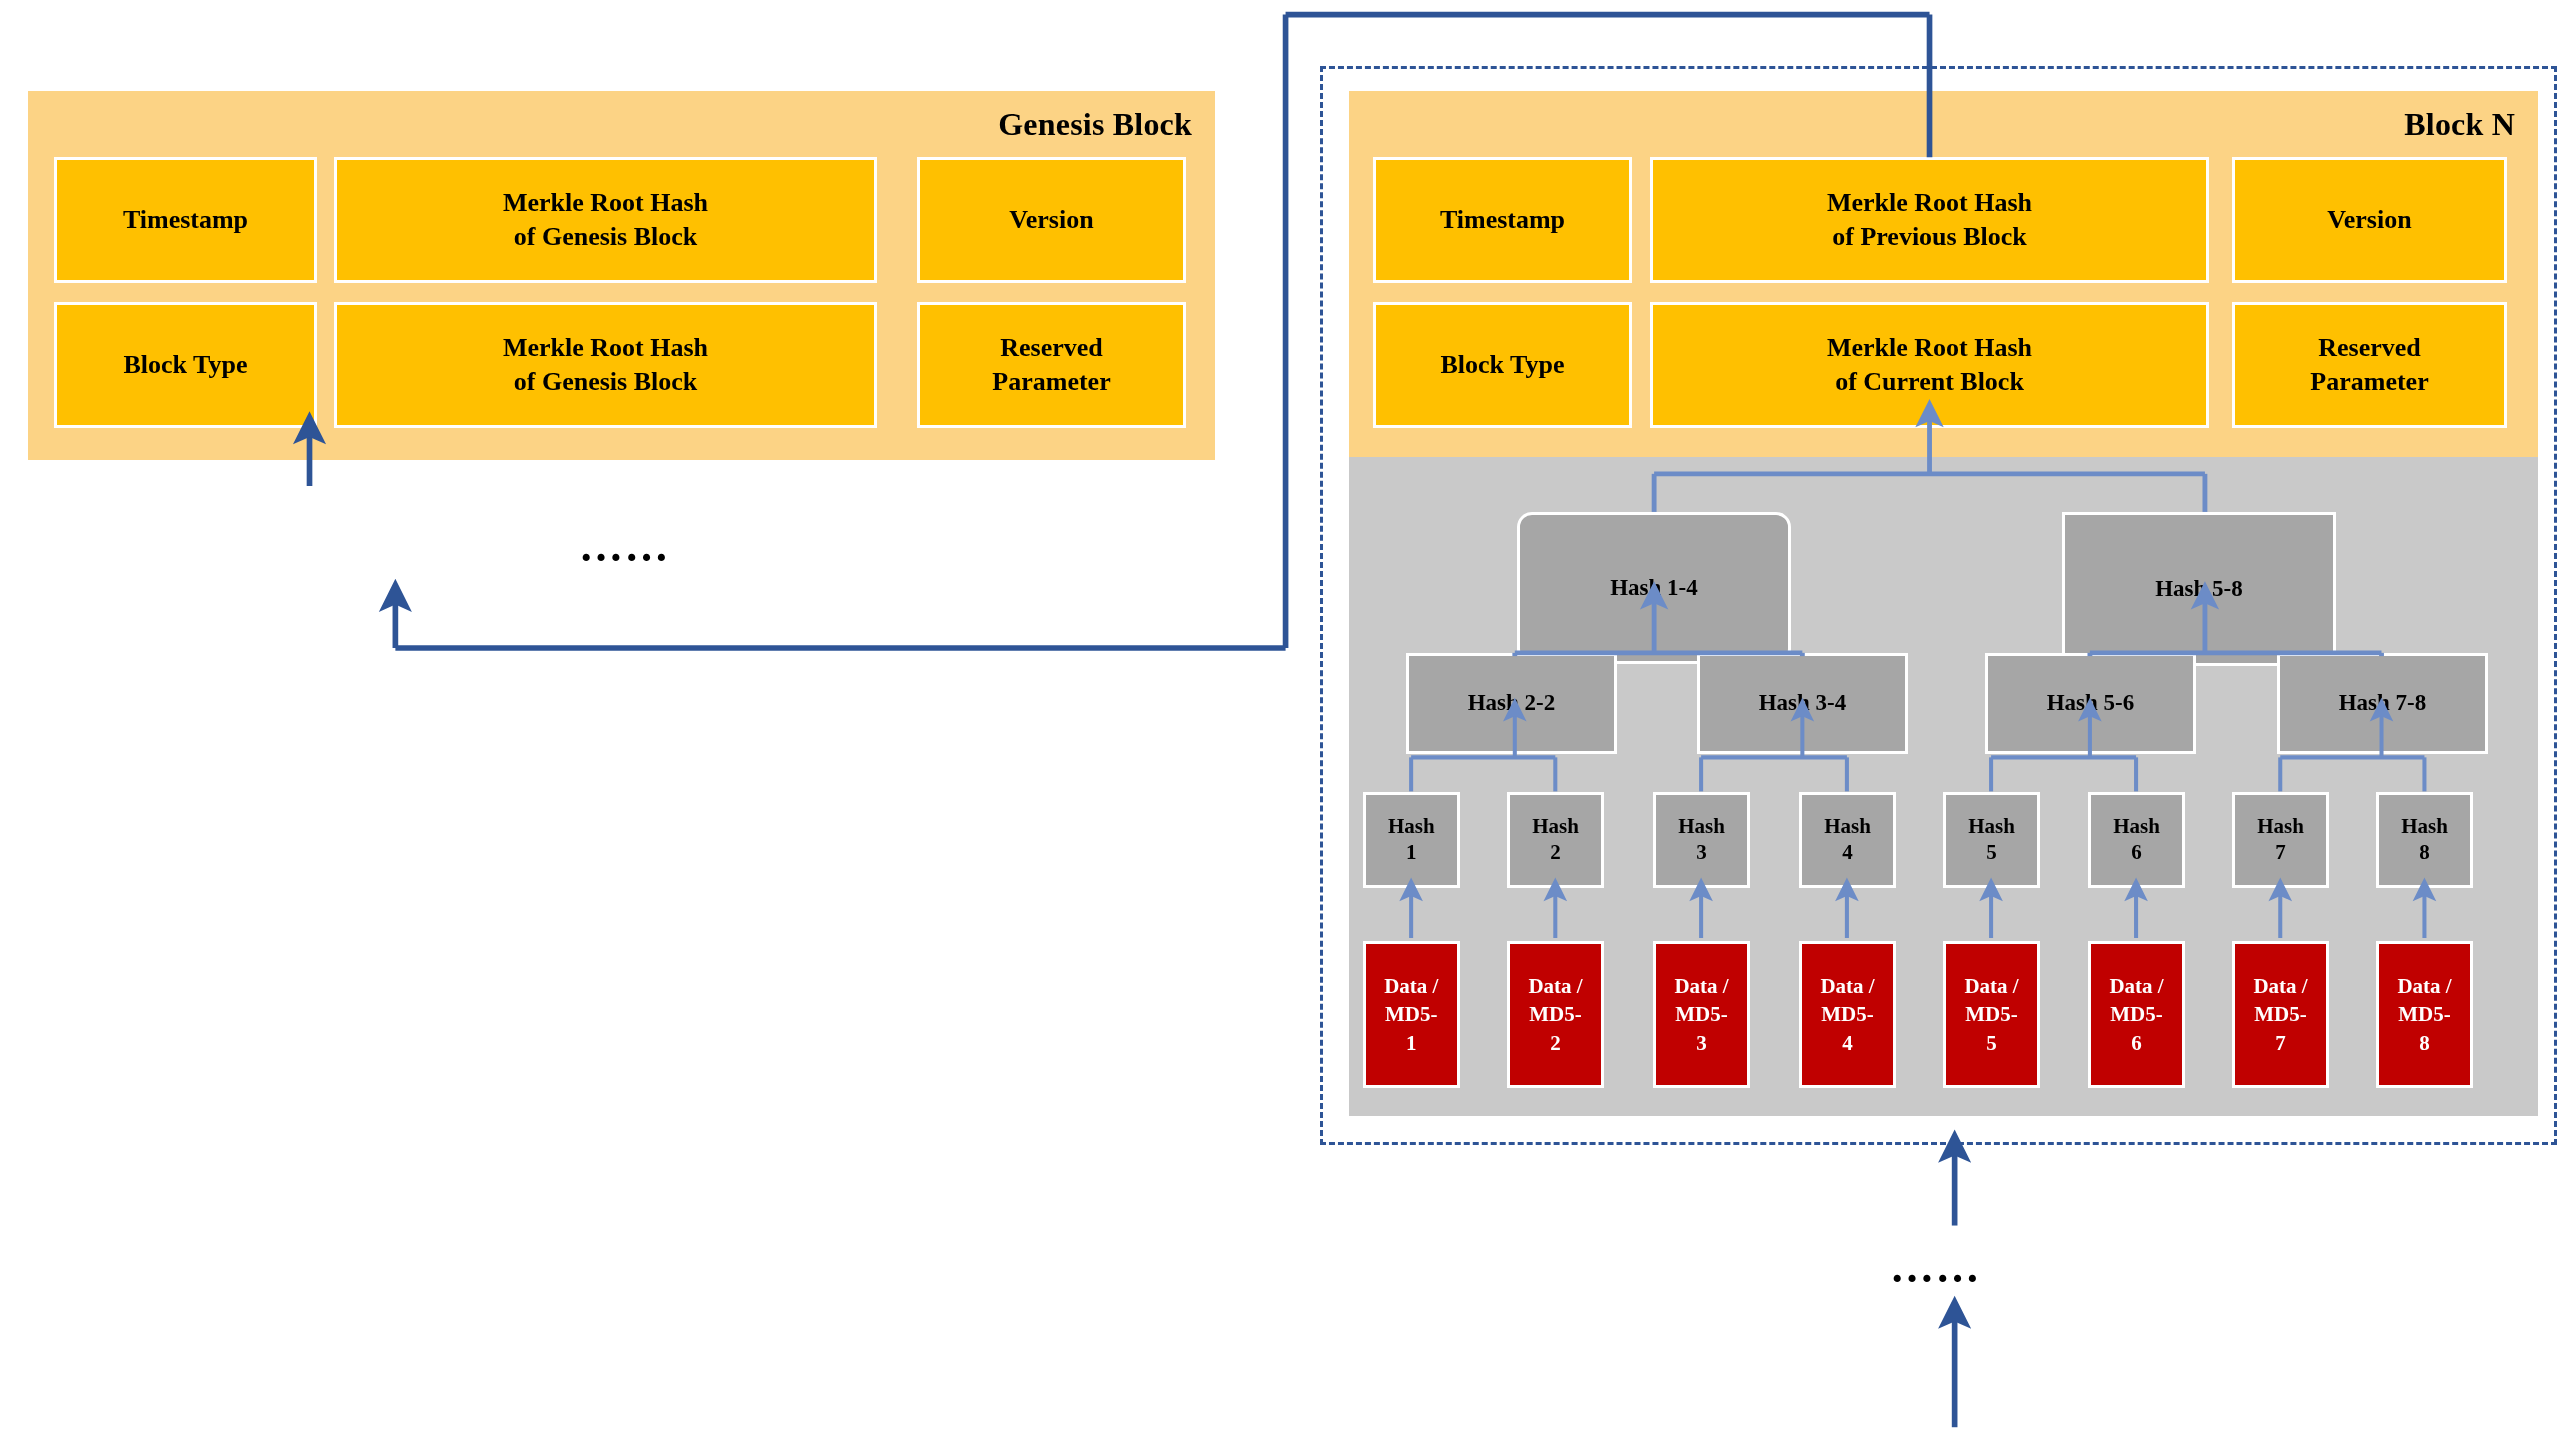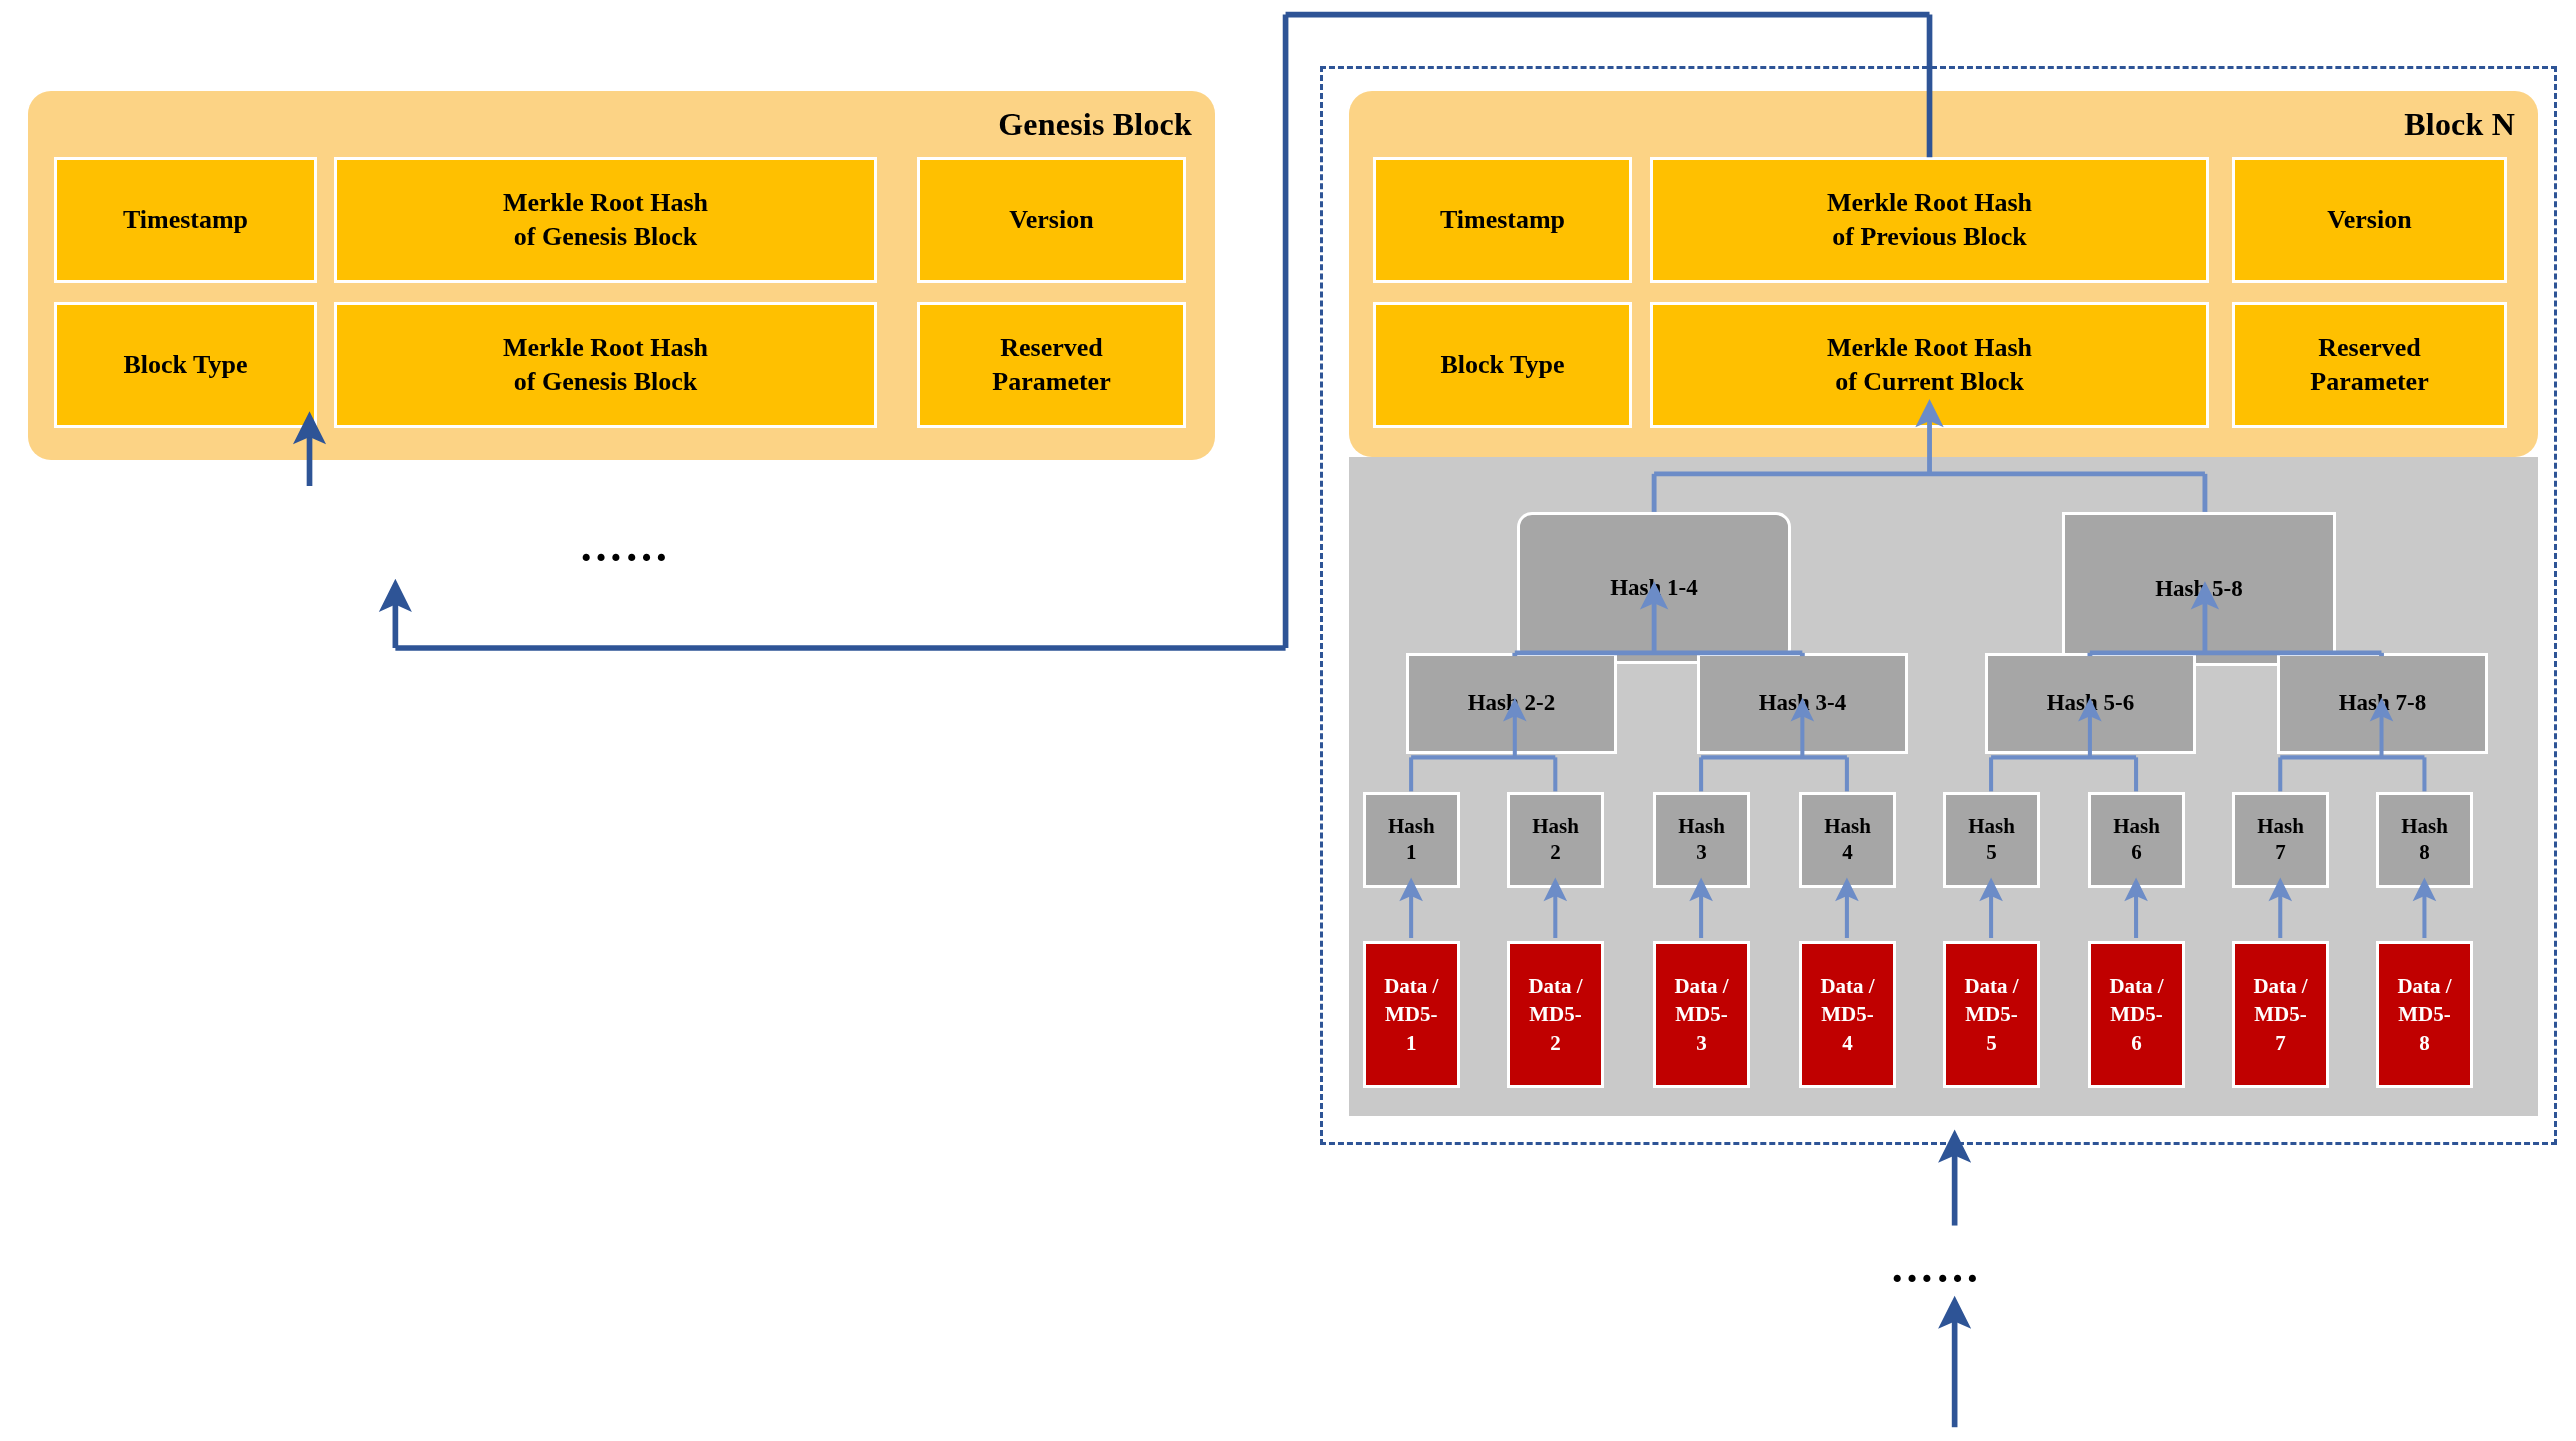--- a/index.html
+++ b/index.html
@@ -14,21 +14,20 @@
     background: #ffffff;
     font-family: "Liberation Serif", "DejaVu Serif", serif;
     overflow: hidden;
   }
 
   
   .block-shell {
     position: absolute;
     background: #FCD385;
     box-sizing: border-box;
-    border-radius: 23px;
   }
   .block-title {
     position: absolute;
     right: 23px;
     top: 14.6px;
     font-size: 32px;
     font-weight: bold;
     color: #000000;
     letter-spacing: 0.2px;
     white-space: nowrap;

